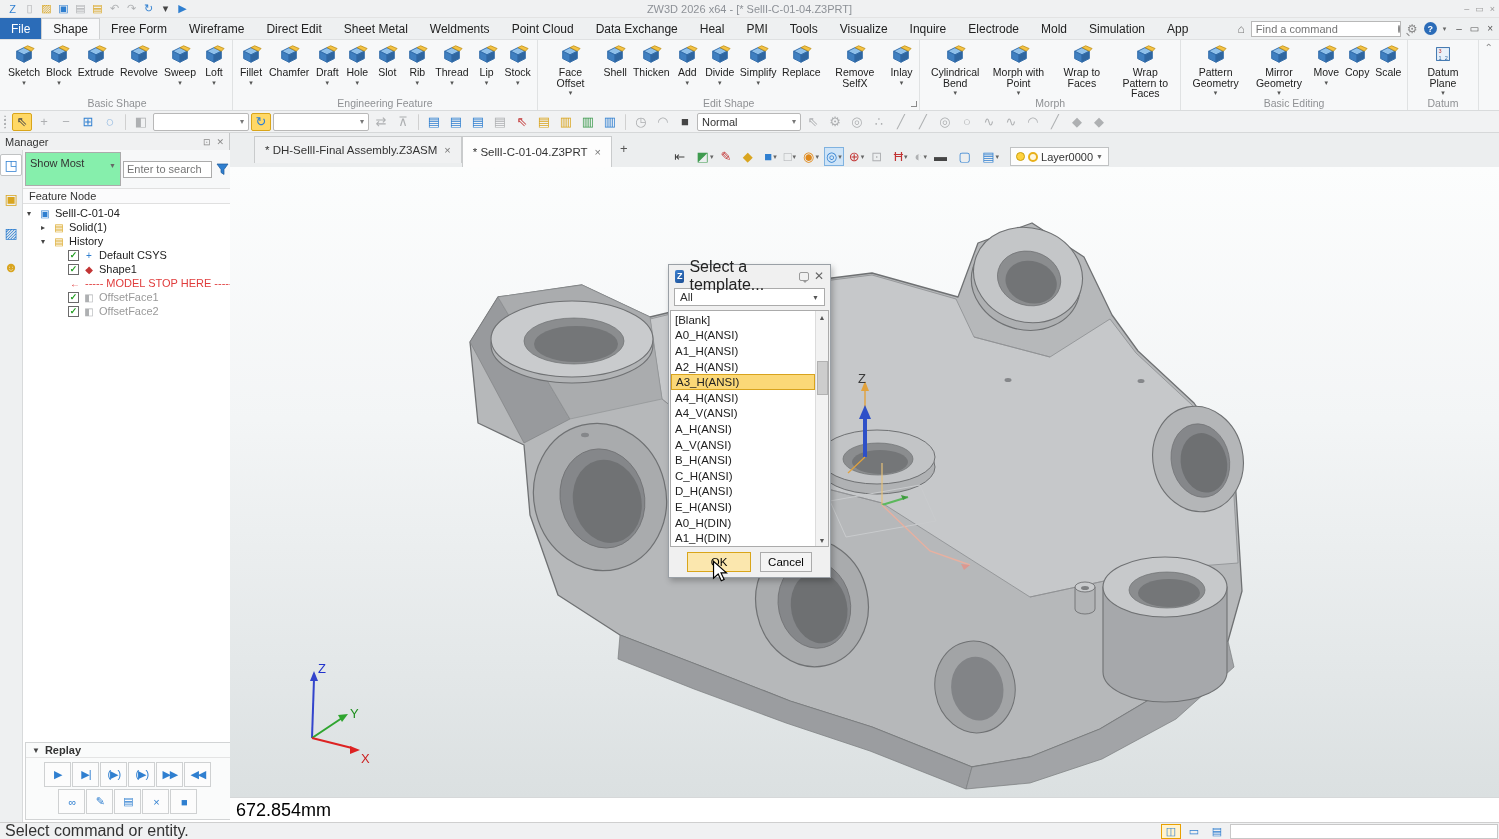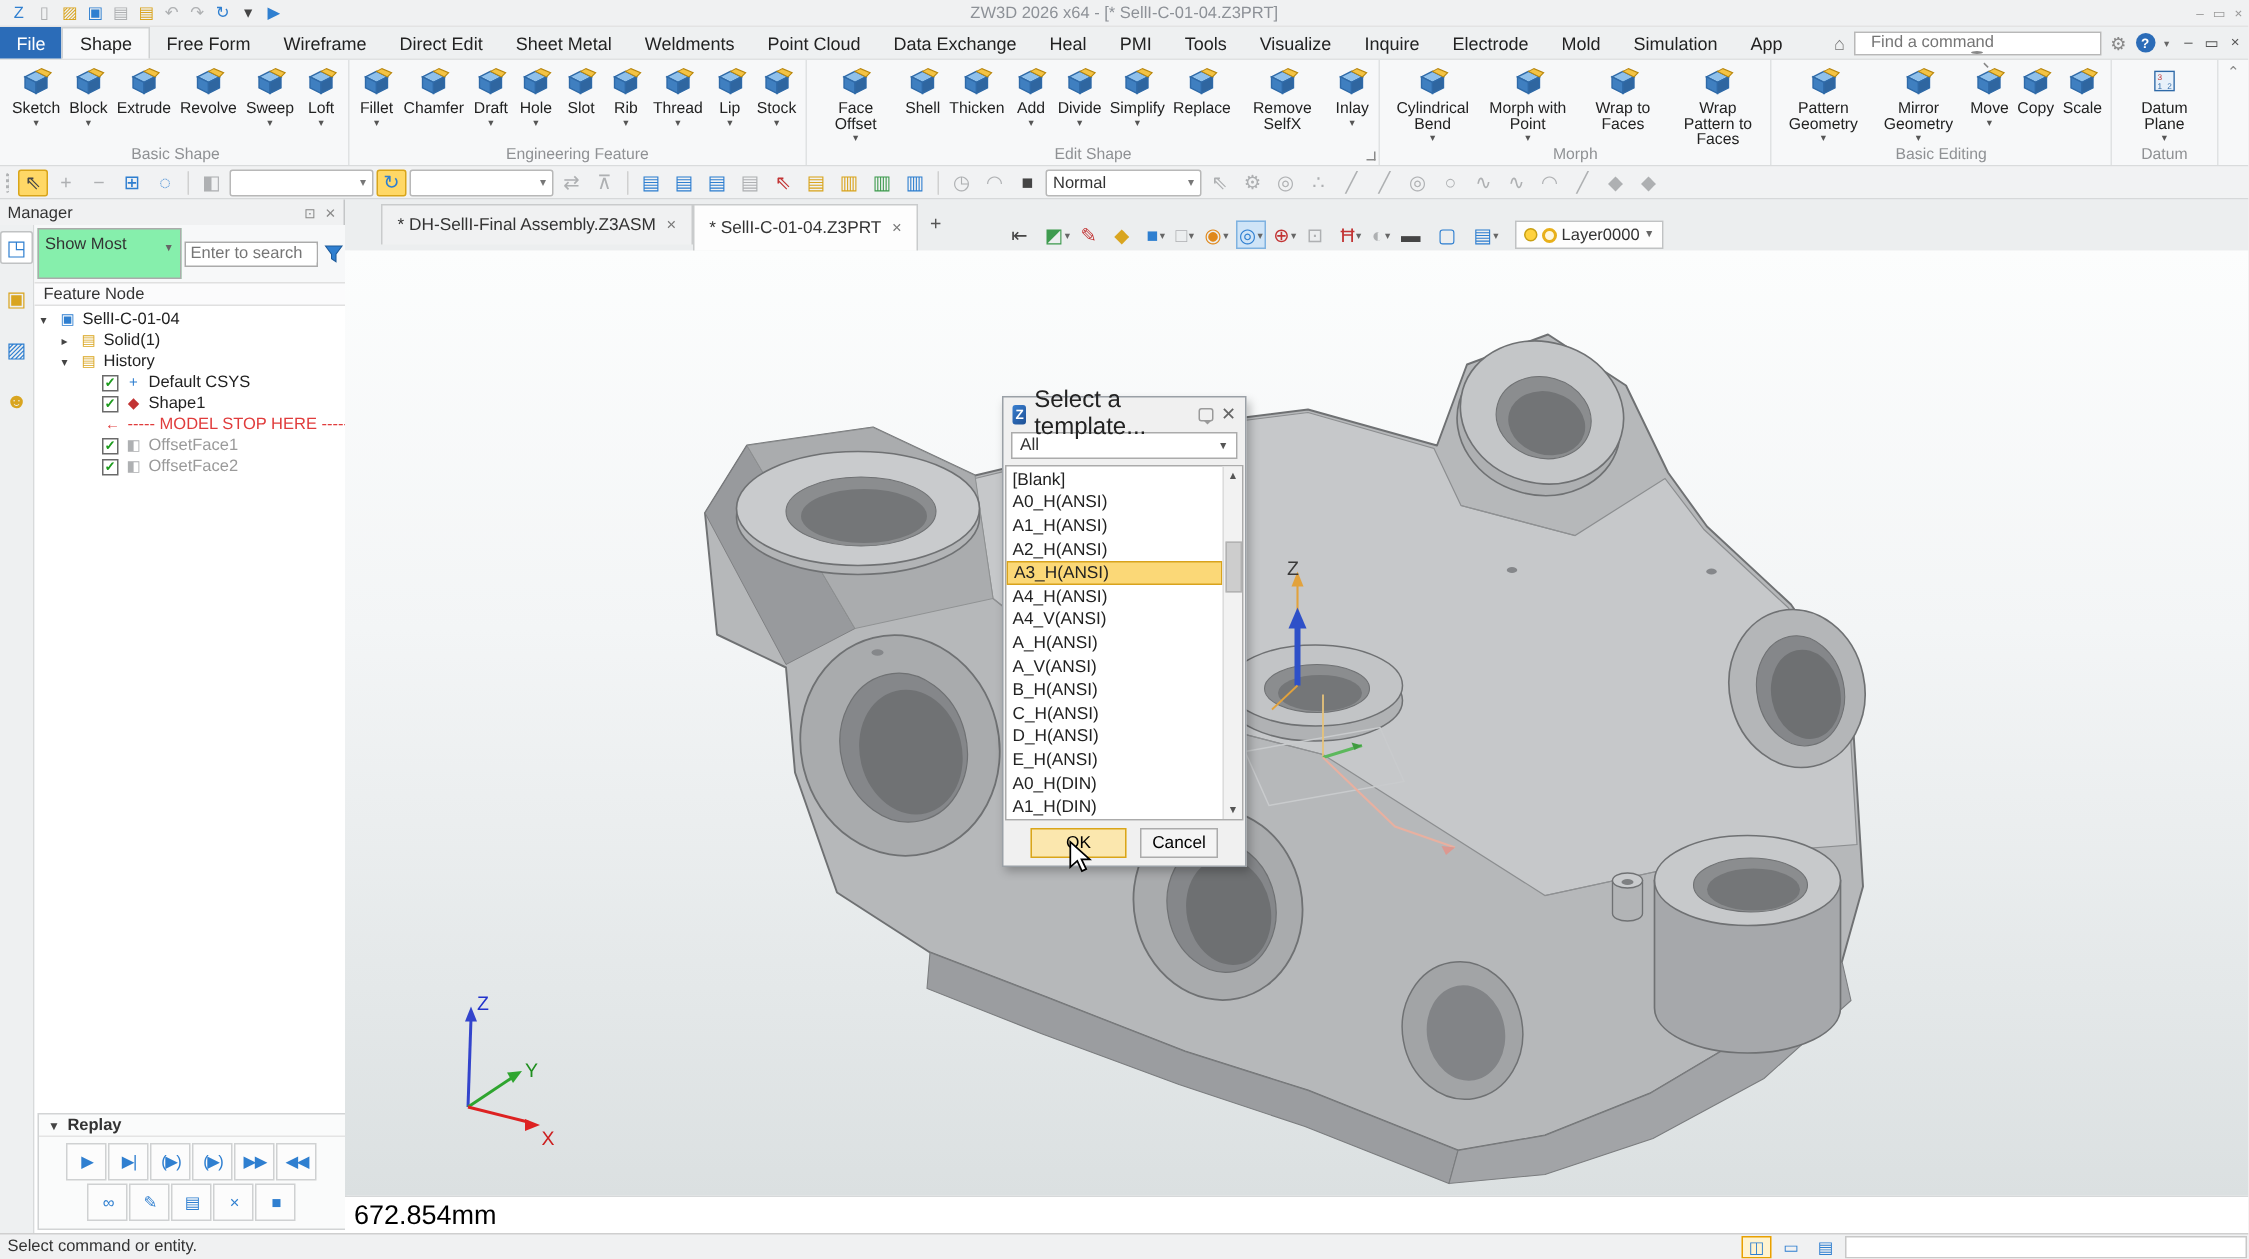--- a/index.html
+++ b/index.html
@@ -13,21 +13,21 @@
   .titlebar { position:relative; }
   .tb-controls { margin-left:auto; display:flex; gap:6px; color:#9a9a9a; font-size:9px; z-index:2; }
 
   
   .menubar { height:22px; background:#eef0f1; display:flex; align-items:stretch; border-bottom:1px solid #dfe1e2; }
   .mitem { display:inline-flex; align-items:center; padding:0 11px; font-size:12px; color:#222; }
   .mitem[data-state="file"] { background:#2b6cb8; color:#fff; }
   .mitem[data-state="active"] { background:#f7f8f9; border:1px solid #cfd1d2; border-bottom:none; }
   .menu-right { margin-left:auto; display:flex; align-items:center; gap:6px; padding-right:6px; }
   .home-icon { color:#777; font-size:12px; }
-  .cmdsearch { width:165px; height:16px; border:1px solid #b8b8b8; background:#fff; display:flex; align-items:center; padding:0 4px;flex-direction:column; }
+  .cmdsearch { width:150px; height:16px; border:1px solid #b8b8b8; background:#fff; display:flex; align-items:center; padding:0 4px; }
   .cmdsearch input { border:none; outline:none; flex:1; font-size:11px; font-family:"Liberation Sans",sans-serif; color:#444; background:transparent; }
   .mag { width:8px; height:8px; border:1px solid #888; border-radius:50%; position:relative; }
   .mag::after { content:""; position:absolute; width:4px; height:1px; background:#888; transform:rotate(45deg); left:7px; top:8px; }
   .gear-icon { color:#888; font-size:12px; }
   .help-icon { width:13px; height:13px; border-radius:50%; background:#2b6cb8; color:#fff; font-size:9px; display:inline-flex; align-items:center; justify-content:center; font-weight:bold; }
   .wctl { color:#555; font-size:10px; display:flex; gap:8px; margin-left:4px; }
 
   
   .ribbon { height:71px; background:#f7f8f9; border-bottom:1px solid #d9dbdc; display:flex; align-items:stretch; padding-left:2px; overflow:hidden; white-space:nowrap; }
   .rgroup { position:relative; display:flex; flex-direction:column; border-right:1px solid #e0e2e3; padding:1px 3px 14px 3px; }
@@ -145,21 +145,21 @@
   .dlg-btns button { font-family:"Liberation Sans",sans-serif; font-size:11.5px; height:20px; }
   .dlg-ok { width:64px; background:#fbe7ae; border:1px solid #d9a51a; }
   .dlg-cancel { width:52px; background:#f4f4f4; border:1px solid #ababab; }
 
   .cursor { position:absolute; left:481px; top:393px; z-index:20; }
 
   
   .readout { height:25px; background:#fff; border-top:1px solid #d6d8d9; display:flex; align-items:center; padding:0 6px; }
   .readout span { font-size:18px; color:#000000; }
   .statusbar { height:17px; background:#f0f1f2; border-top:1px solid #cfcfcf; display:flex; align-items:center; padding-left:5px; }
-  .statusbar .msg { color:#333; font-size:11px; }
+  .statusbar .msg { color:#333; font-size:16px; }
   .status-right { margin-left:auto; display:flex; align-items:center; height:100%; }
   .stico { width:20px; height:15px; display:inline-flex; align-items:center; justify-content:center; font-size:11px; border:1px solid transparent; margin-right:3px; }
   .stico[data-state="selected"] { background:#fff3cf; border:1px solid #e8a000; }
   .status-field { width:268px; height:15px; background:#fff; border:1px solid #c8c8c8; margin-right:1px; }
 </style>
 </head>
 <body>
 
 <div class="titlebar" data-name="titlebar">
 

